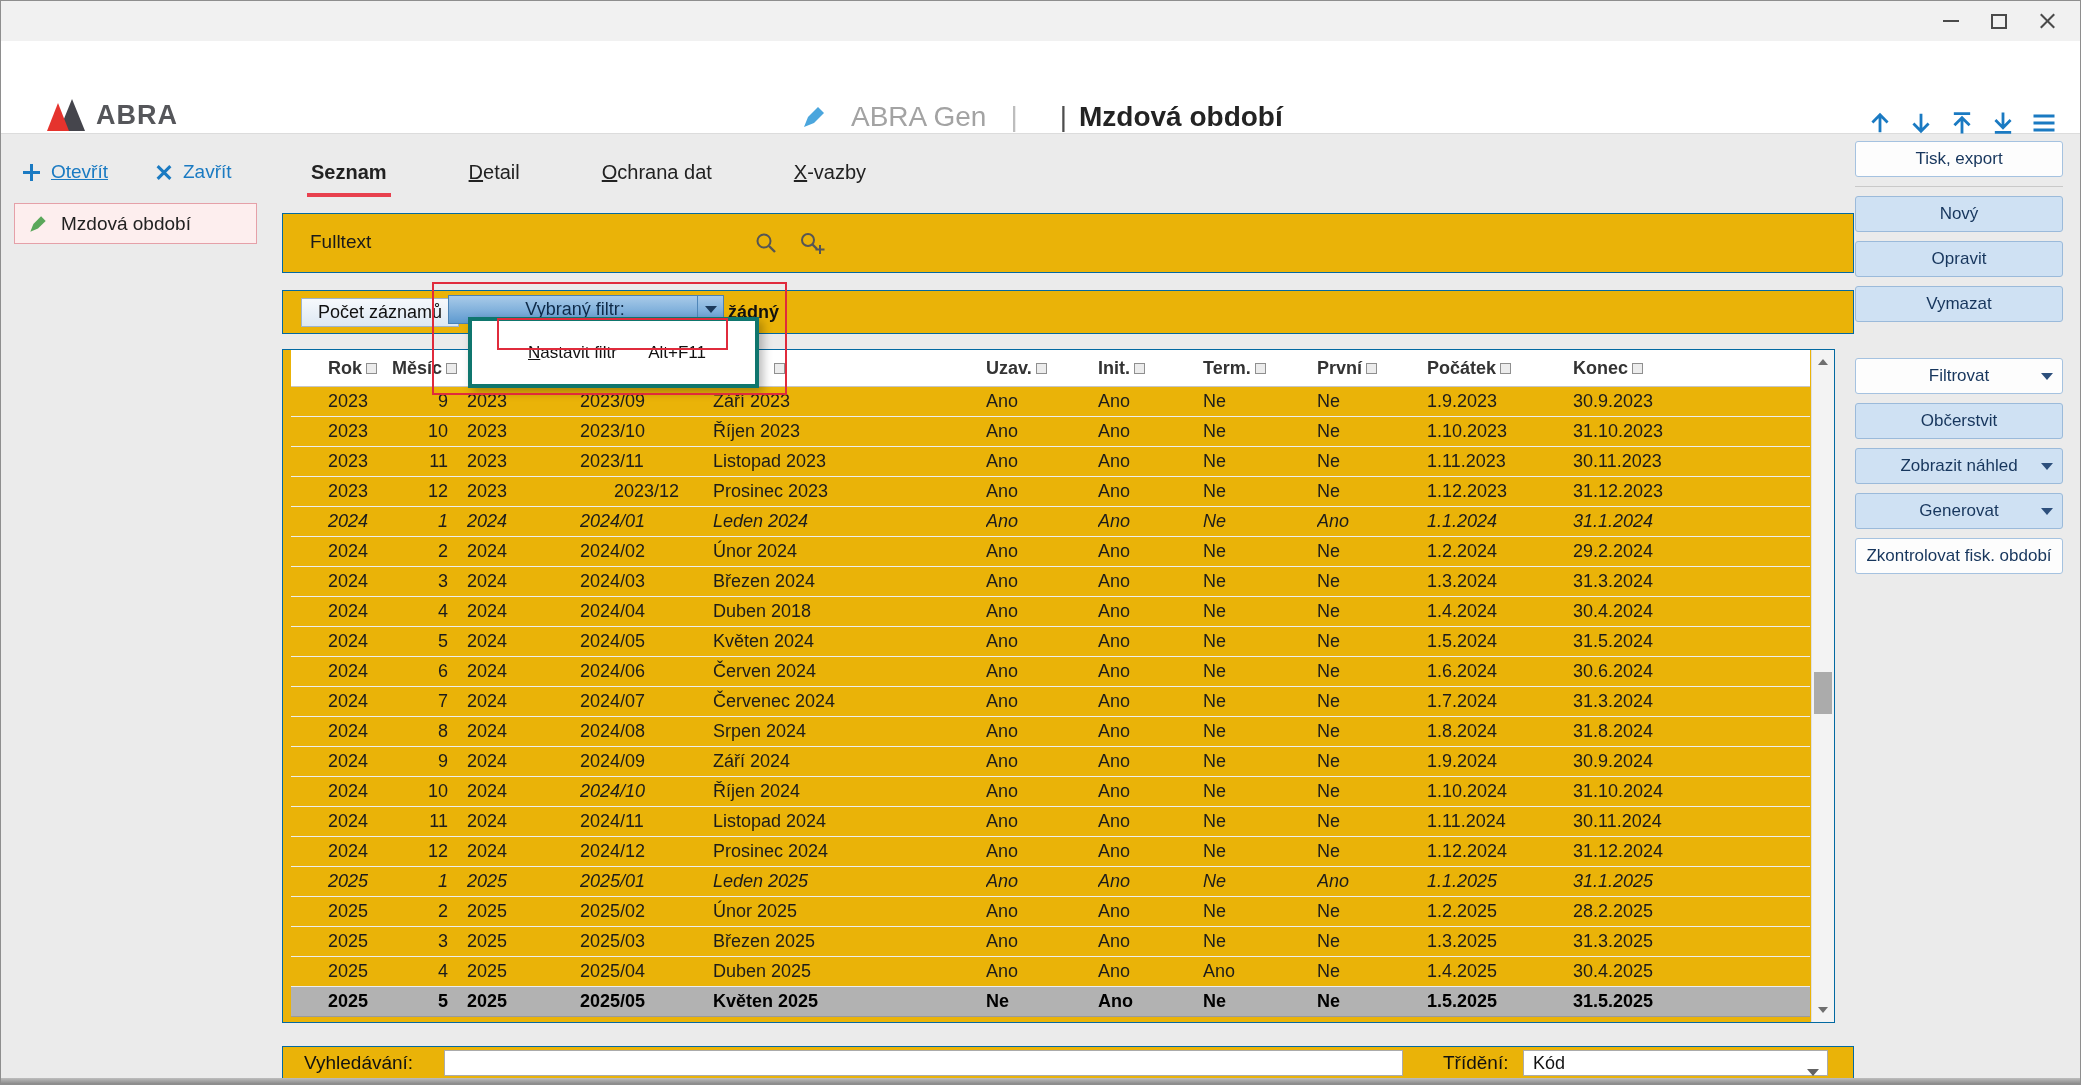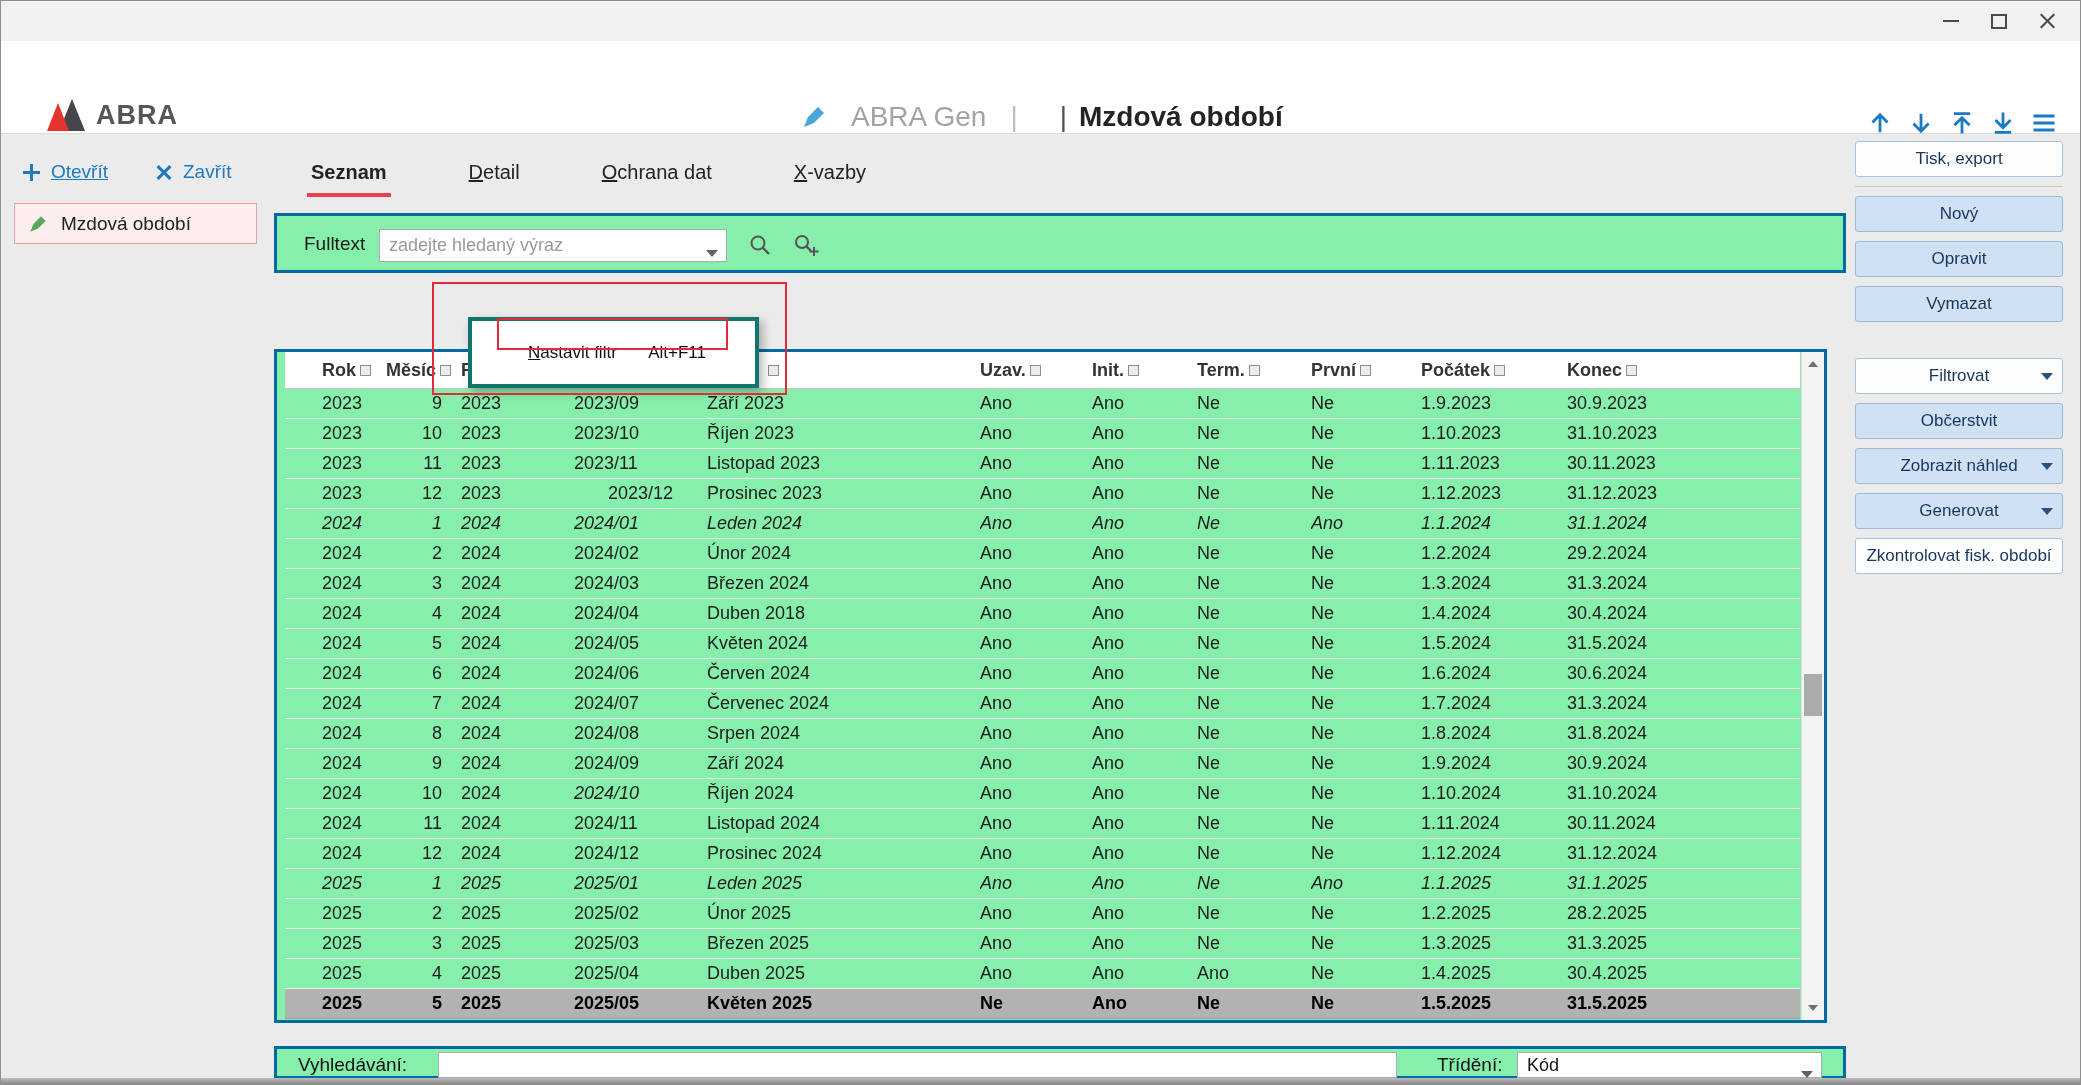--- a/index.html
+++ b/index.html
@@ -45,21 +45,21 @@
   .x-icon::after{transform:rotate(-45deg);}
   .sel-item{position:absolute;left:13px;top:202px;width:243px;height:41px;background:#fdeeee;border:1px solid #e5a0a8;display:flex;align-items:center;gap:13px;padding-left:13px;font-size:19px;color:#222;}
 
   
   .tabbar{position:absolute;left:308px;top:152px;display:flex;gap:78px;}
   .tab{font-size:20px;color:#222;padding:8px 2px 13px;position:relative;white-space:nowrap;}
   .tab.active{font-weight:bold;}
   .tab.active::after{content:"";position:absolute;left:-2px;right:-2px;bottom:0;height:4px;background:#e8404e;}
 
   
-  .card{position:absolute;background:#86efac;border:3px solid #0369a1;}
+  .card{position:absolute;background:#eab308;border:1px solid #0369a1;margin-left:8px;}
   #card-fulltext{left:273px;top:212px;width:1572px;height:60px;}
   #card-filter{left:273px;top:289px;width:1572px;height:44px;}
   #card-table{left:273px;top:348px;width:1553px;height:674px;}
   #card-bottom{left:273px;top:1045px;width:1572px;height:33px;}
 
   
   .ft-label{position:absolute;left:27px;top:17px;font-size:19px;color:#1a1a1a;}
   .combo{position:relative;background:#fff;border:1px solid #ababab;}
   #ft-combo{position:absolute;left:102px;top:13px;width:348px;height:33px;}
   #ft-input{width:100%;height:100%;border:none;outline:none;padding:0 30px 0 9px;font-size:18px;font-family:inherit;color:#333;}
@@ -202,39 +202,47 @@
 
   <div class="tabbar">
       <div class="tab active">Seznam</div>
       <div class="tab"><u>D</u>etail</div>
       <div class="tab"><u>O</u>chrana dat</div>
       <div class="tab"><u>X</u>-vazby</div>
     </div>
 
   <div class="card" id="card-fulltext">
     <span class="ft-label">Fulltext</span>
-    <div class="combo" id="ft-combo">
-      <input id="ft-input" type="text" placeholder="zadejte hledaný výraz" style="">
-      <span class="combo-arrow"><span class="tri-down"></span></span>
-    </div>
     <span class="ft-icon" id="icon-search">
       <svg width="26" height="26" viewBox="0 0 26 26">
         <circle cx="11" cy="11" r="6.5" fill="none" stroke="#555" stroke-width="2"></circle>
         <line x1="16" y1="16" x2="22" y2="22" stroke="#555" stroke-width="2.4"></line>
       </svg>
     </span>
     <span class="ft-icon" id="icon-search2">
       <svg width="28" height="26" viewBox="0 0 28 26">
         <circle cx="10" cy="10" r="6" fill="none" stroke="#555" stroke-width="2"></circle>
         <line x1="14.5" y1="14.5" x2="19" y2="19" stroke="#555" stroke-width="2.4"></line>
         <path d="M22 15 v9 M17.5 19.5 h9" fill="none" stroke="#555" stroke-width="2"></path>
       </svg>
     </span>
   </div>
 
+  <div class="card" id="card-filter">
+    <div class="count-btn">
+      <span>Počet záznamů</span>
+    </div>
+    <div class="filter-combo">
+      <span class="fc-label">Vybraný filtr:</span>
+      <span class="fc-arrow-zone">
+          <span class="tri-down"></span>
+        </span>
+    </div>
+    <div class="filter-value">žádný</div>
+  </div>
 
   <div class="card" id="card-table">
     <div class="thead">
         <div class="th col-rok right" style="width: 90px;">
           <span>Rok</span>
           <span class="sortbox"></span>
         </div>
         <div class="th col-mesic right" style="width: 80px;">
           <span>Měsíc</span>
           <span class="sortbox"></span>

